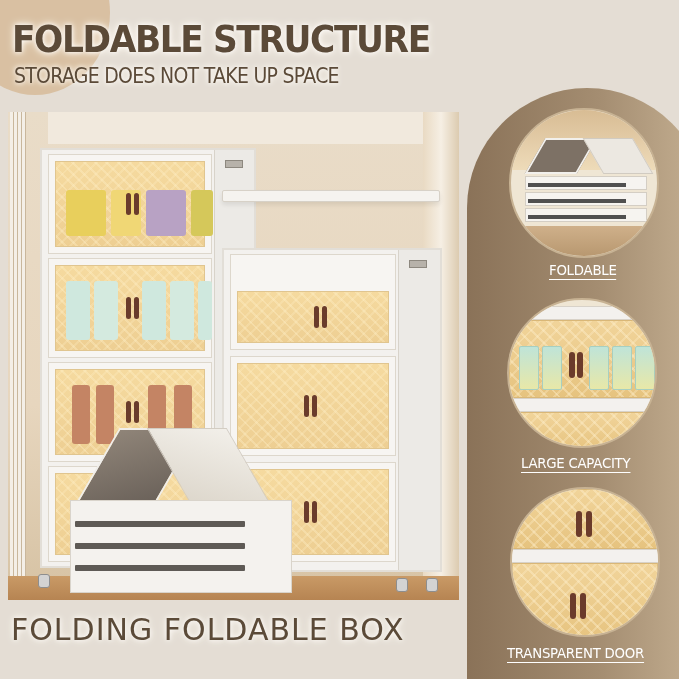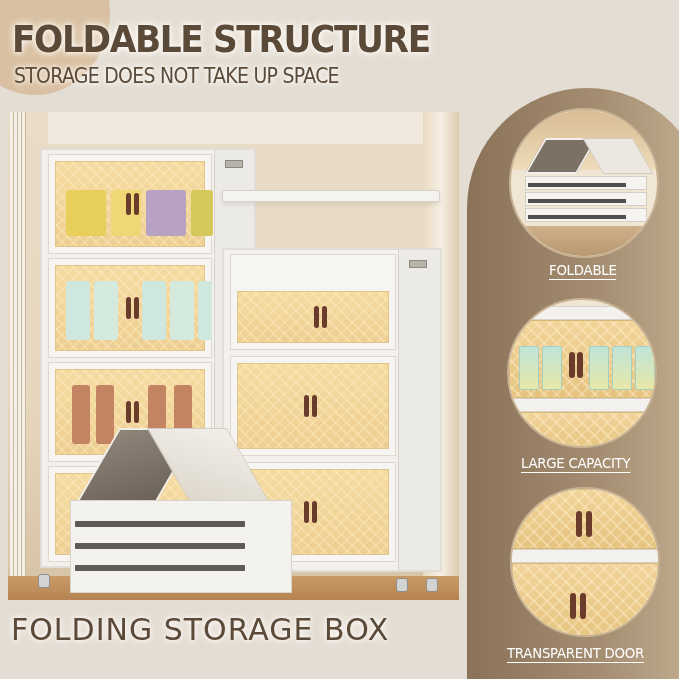--- a/index.html
+++ b/index.html
@@ -207,21 +207,21 @@
     <div class="lid-left"></div>
     <div class="lid-right"></div>
     <div class="body">
       <div class="slot" style="top:20px;"></div>
       <div class="slot" style="top:42px;"></div>
       <div class="slot" style="top:64px;"></div>
     </div>
   </div>
 </div>
 
-<div class="footer-title">FOLDING STORAGE BOX</div>
+<div class="footer-title">FOLDING FOLDABLE BOX</div>
 
 <div class="side-arch"></div>
 
 <div class="feature-circle" style="left:509px; top:108px;">
   <div class="c-bg-shelf"></div>
   <div class="c-floor"></div>
   <div class="c-lid-l"></div>
   <div class="c-lid-r"></div>
   <div class="c-stack" style="top:66px;">
       <div class="s"></div>

